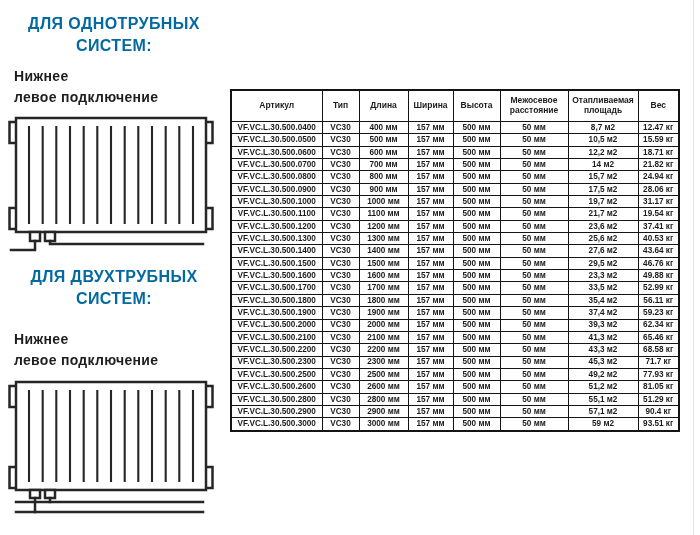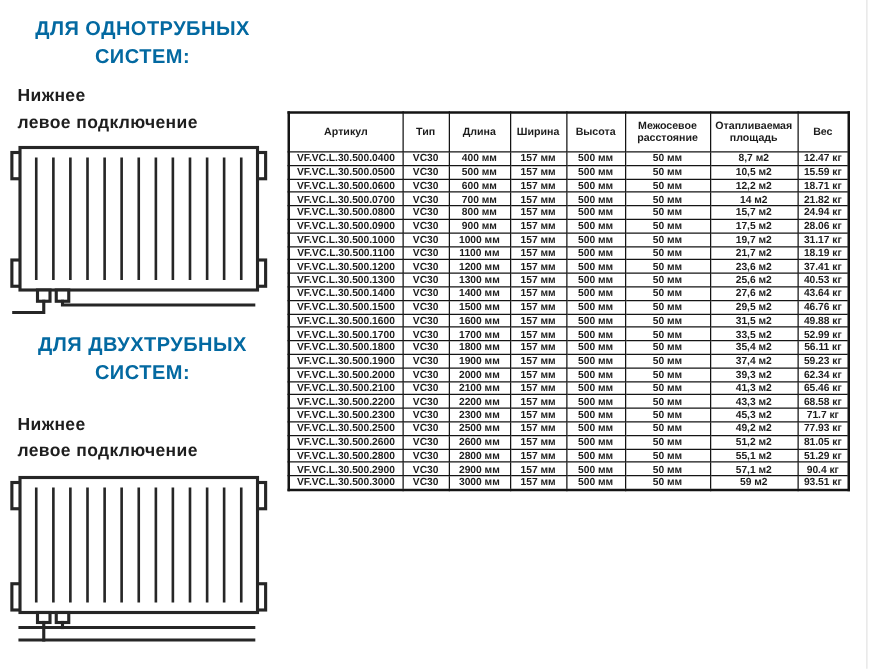--- a/index.html
+++ b/index.html
@@ -13,21 +13,21 @@
   .sec-title{
     position:absolute;left:0;width:228px;text-align:center;
     font-size:16px;font-weight:800;letter-spacing:.4px;line-height:22px;color:#0369a1;
   }
   .sec-sub{
     position:absolute;left:14px;width:210px;text-align:left;
     font-size:14px;font-weight:700;letter-spacing:.3px;line-height:21px;color:#1e1e1e;
   }
   .diagram{position:absolute;left:0;}
   .spec-table{
-    position:absolute;left:230px;top:89px;width:448px;height:304px;
+    position:absolute;left:230px;top:89px;width:448px;height:343px;
     border-collapse:collapse;table-layout:fixed;
     border:2.5px solid #141414;
   }
   .spec-table th,.spec-table td{
     border:1.5px solid #141414;
     font-weight:700;text-align:center;vertical-align:middle;
     padding:0 1px;line-height:1.15;color:#1c1c1c;
     overflow:hidden;white-space:nowrap;
   }
   .spec-table th{font-size:8.5px;height:30px;white-space:normal;}
@@ -195,21 +195,21 @@
         <td>31.17 кг</td>
       </tr>
       <tr>
         <td>VF.VC.L.30.500.1100</td>
         <td>VC30</td>
         <td>1100 мм</td>
         <td>157 мм</td>
         <td>500 мм</td>
         <td>50 мм</td>
         <td>21,7 м2</td>
-        <td>18.19 кг</td>
+        <td>19.54 кг</td>
       </tr>
       <tr>
         <td>VF.VC.L.30.500.1200</td>
         <td>VC30</td>
         <td>1200 мм</td>
         <td>157 мм</td>
         <td>500 мм</td>
         <td>50 мм</td>
         <td>23,6 м2</td>
         <td>37.41 кг</td>
@@ -244,21 +244,21 @@
         <td>29,5 м2</td>
         <td>46.76 кг</td>
       </tr>
       <tr>
         <td>VF.VC.L.30.500.1600</td>
         <td>VC30</td>
         <td>1600 мм</td>
         <td>157 мм</td>
         <td>500 мм</td>
         <td>50 мм</td>
-        <td>31,5 м2</td>
+        <td>23,3 м2</td>
         <td>49.88 кг</td>
       </tr>
       <tr>
         <td>VF.VC.L.30.500.1700</td>
         <td>VC30</td>
         <td>1700 мм</td>
         <td>157 мм</td>
         <td>500 мм</td>
         <td>50 мм</td>
         <td>33,5 м2</td>

